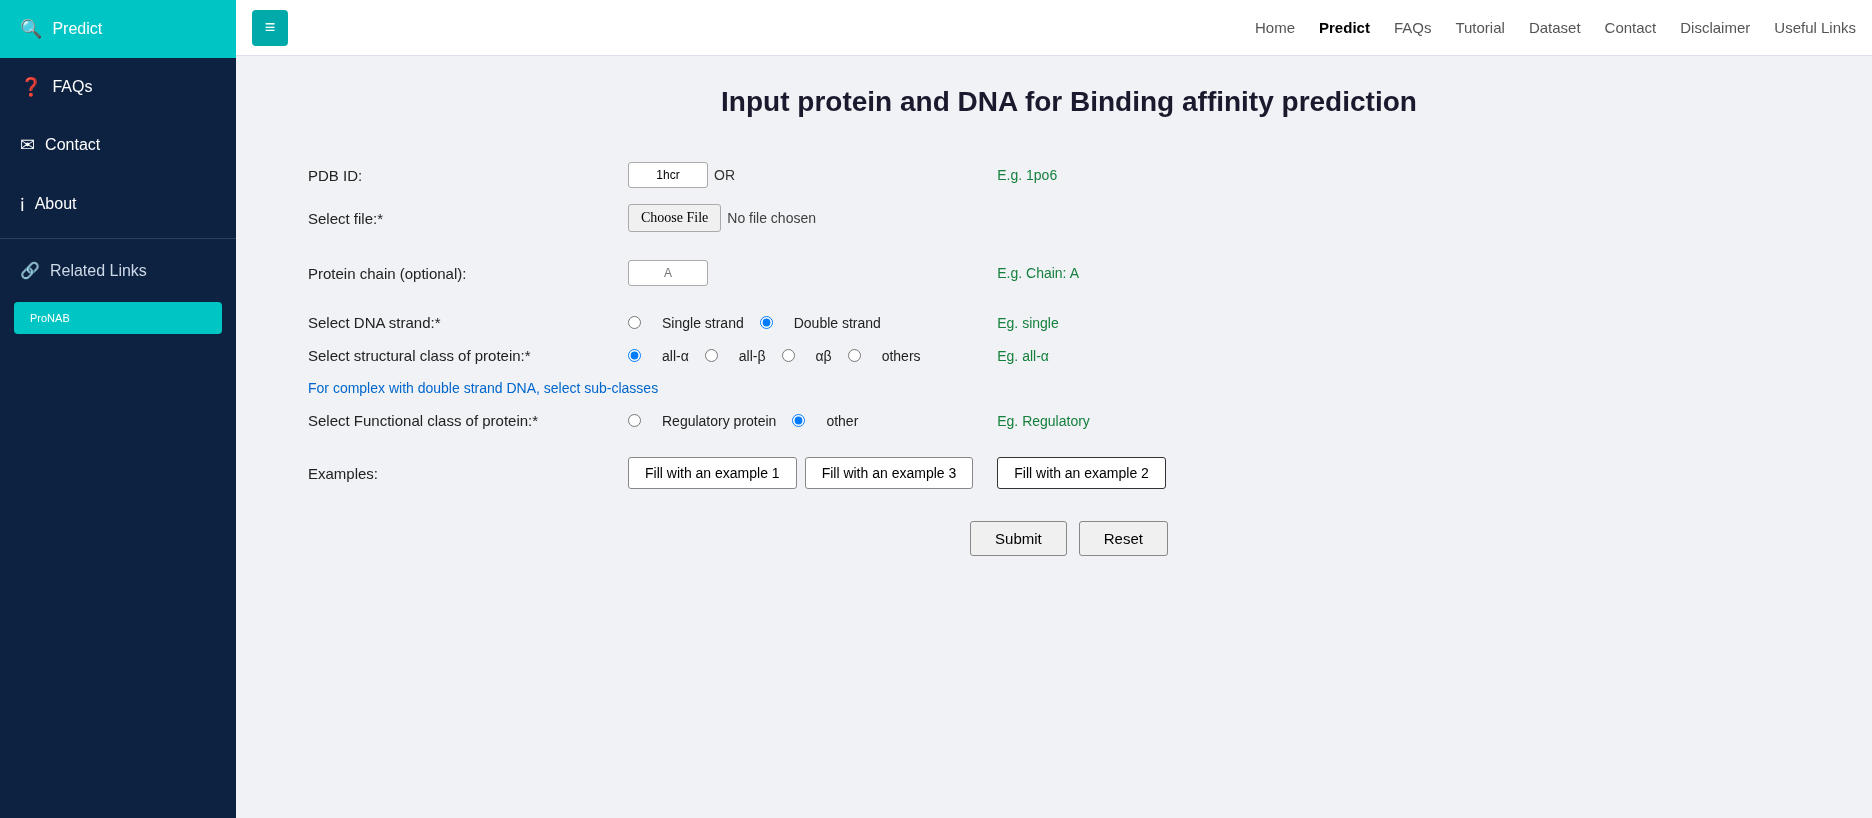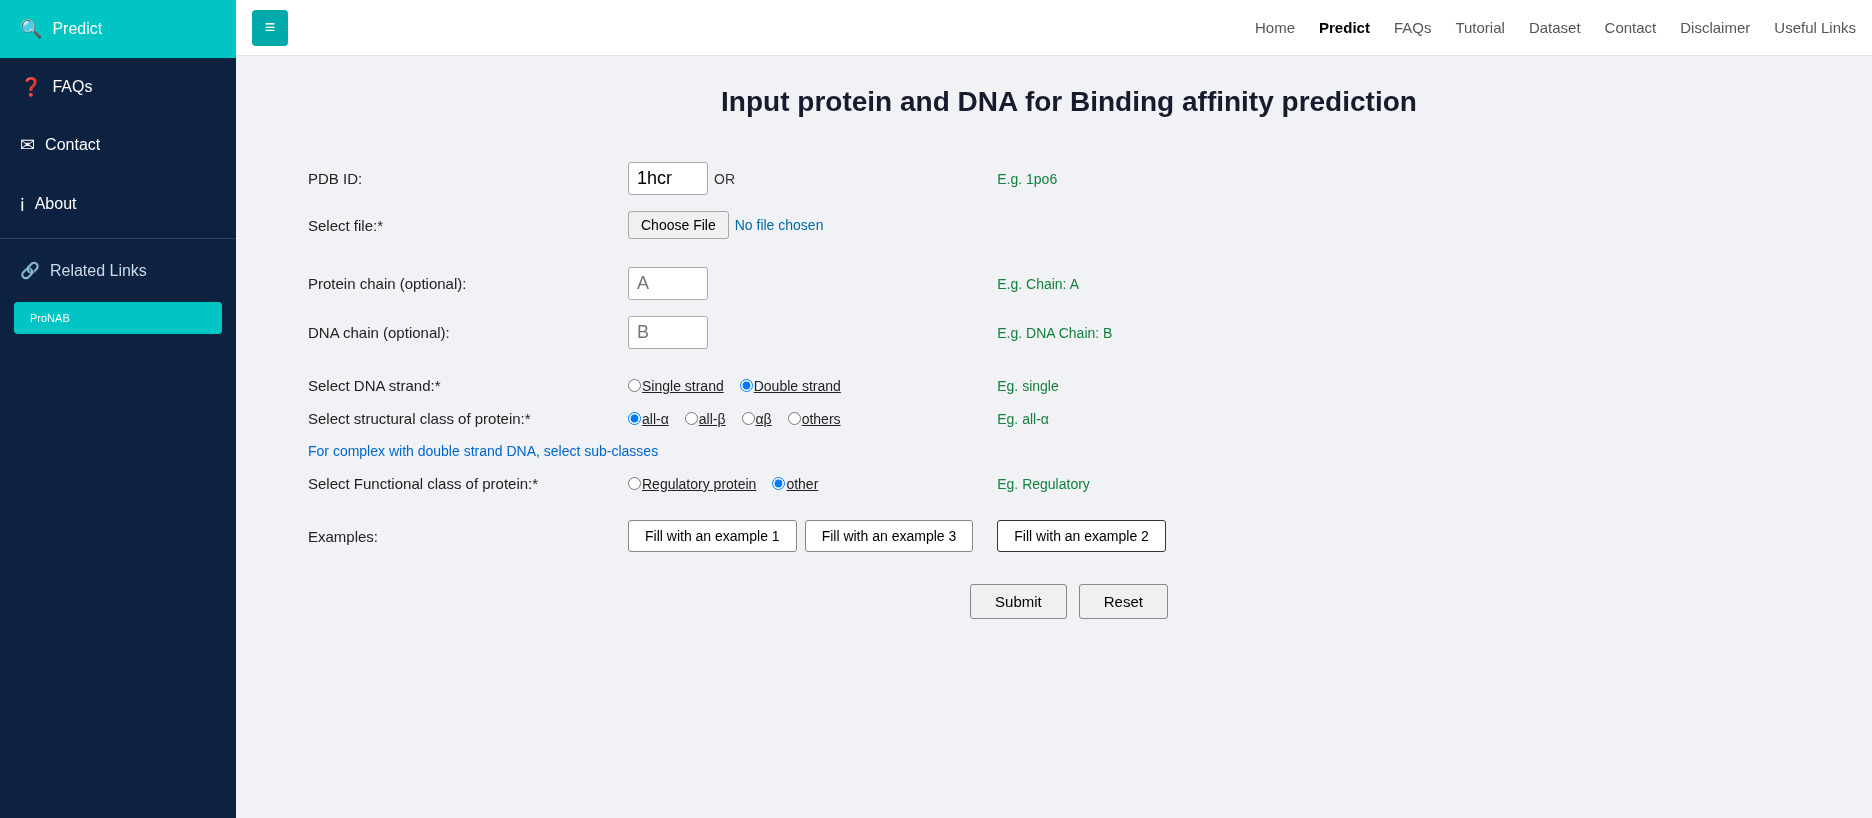--- a/index.html
+++ b/index.html
@@ -142,56 +142,57 @@
     }
     .form-hint {
       font-size: 14px;
       color: #15803d;
       padding-left: 20px;
     }
     .form-input {
       border: 1px solid #aaa;
       border-radius: 3px;
       padding: 5px 8px;
-      font-size: 18px;
+      font-size: 12px;
       width: 80px;
       background: #fff;
+      text-align: center;
     }
     .or-text {
       font-size: 14px;
       color: #333;
       margin: 0 6px;
     }
     .choose-file-btn {
       background: #f0f0f0;
       border: 1px solid #aaa;
       border-radius: 3px;
       padding: 5px 12px;
       font-size: 14px;
       cursor: pointer;
+      font-family: Liberation Serif, serif;
     }
     .no-file-text {
       font-size: 14px;
-      color: #0369a1;
+      color: #404040;
       margin-left: 6px;
     }
 
     
     .radio-group {
       display: flex;
       align-items: center;
       gap: 16px;
     }
     .radio-item {
       display: flex;
       align-items: center;
-      gap: 1px;
+      gap: 21px;
       font-size: 14px;
       color: #222;
-      text-decoration: underline;
     }
     .radio-item input[type="radio"] {
       cursor: pointer;
       accent-color: #007bff;
     }
 
     
     .section-note {
       font-size: 14px;
       color: #0066cc;
@@ -342,27 +343,20 @@
           </tr>
 
         <tr>
           <td class="form-label">Protein chain (optional):</td>
           <td class="form-input-cell">
             <input class="form-input" type="text" placeholder="A" style="">
           </td>
           <td class="form-hint">E.g. Chain: A</td>
         </tr>
 
-        <tr>
-          <td class="form-label">DNA chain (optional):</td>
-          <td class="form-input-cell">
-            <input class="form-input" type="text" placeholder="B" style="">
-          </td>
-          <td class="form-hint">E.g. DNA Chain: B</td>
-        </tr>
 
         <tr>
             <td colspan="3" style="padding:6px;"></td>
           </tr>
 
         <tr>
           <td class="form-label">Select DNA strand:*</td>
           <td class="form-input-cell">
             <div class="radio-group">
               <label class="radio-item">

